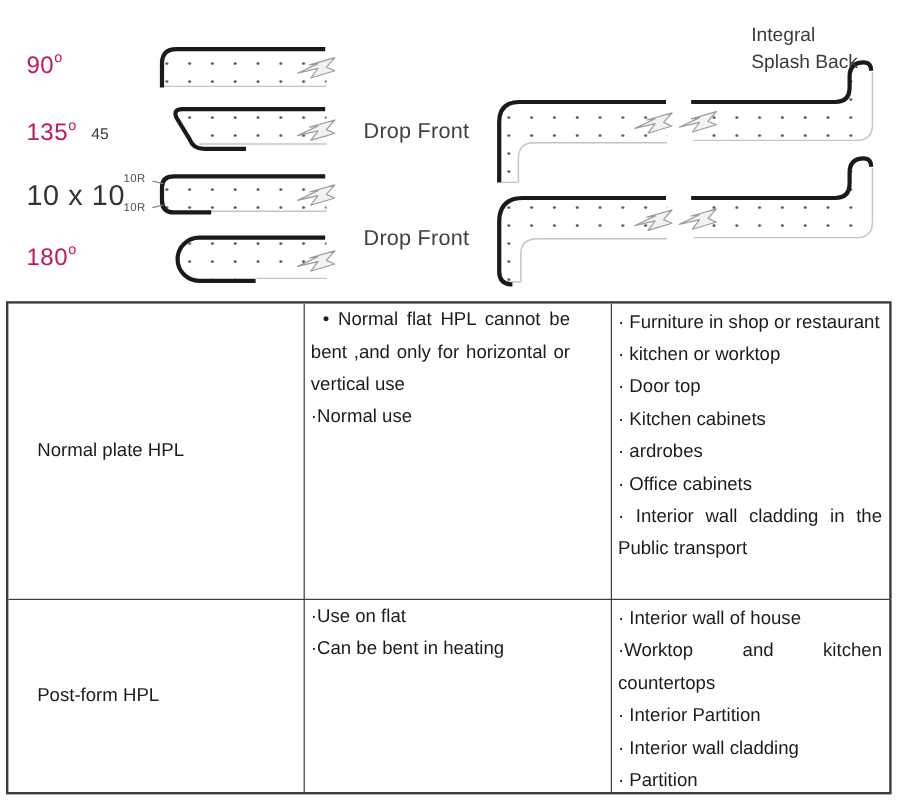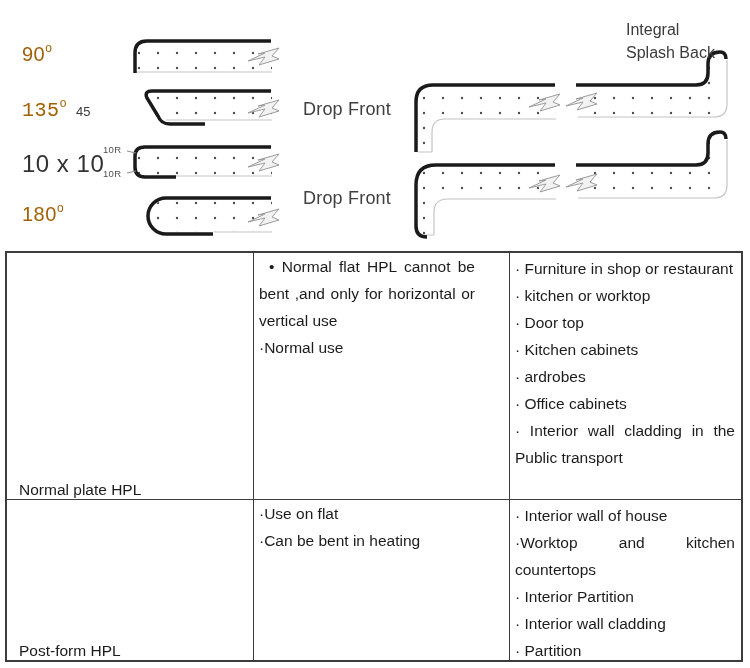--- a/index.html
+++ b/index.html
@@ -9,21 +9,21 @@
     width: 750px;
     height: 668px;
     background: #ffffff;
     font-family: "Liberation Sans", sans-serif;
     overflow: hidden;
   }
   
   .diagram-area { position: absolute; left: 0; top: 0; width: 750px; height: 250px; }
   .diagram-area svg { position: absolute; left: 0; top: 0; }
   .dlabel { position: absolute; color: #2e2e2e; white-space: nowrap; }
-  .lbl-angle { font-size: 20px; letter-spacing: 0.5px; color: #a16207; }
+  .lbl-angle { font-size: 20px; letter-spacing: 0.5px; color: #be185d; }
   .lbl-angle sup { font-size: 12px; position: relative; top: -1px; }
   .lbl-45 { font-size: 13px; color: #3a3a3a; }
   .lbl-10x10 { font-size: 24px; letter-spacing: 0.5px; color: #333; }
   .lbl-10r { font-size: 9.5px; color: #4f4f4f; letter-spacing: 0.3px; }
   .lbl-drop { font-size: 18px; color: #404040; letter-spacing: 0.2px; text-align: right; }
   .lbl-splash { font-size: 16px; color: #3b3b3b; width: 106px; line-height: 23px; white-space: normal; }
   
   .hpl-table {
     position: absolute; left: 5px; top: 251px;
     width: 738px; height: 411px;
@@ -31,21 +31,21 @@
     display: grid;
     grid-template-columns: 247px 256px 1fr;
     grid-template-rows: 247px 1fr;
     color: #1c1c1c;
     font-size: 15.5px;
     background: #fff;
   }
   .cell { border-right: 1.5px solid #3c3c3c; border-bottom: 1.5px solid #3c3c3c; overflow: hidden; }
   .cell.last-col { border-right: none; }
   .cell.last-row { border-bottom: none; }
-  .cell-name { display: flex; align-items: flex-end; padding-left: 12px; }
+  .cell-name { display: flex; align-items: center; padding-left: 24px; }
   .cell-features { display: flex; flex-direction: column; padding: 0 34px 0 5px; }
   .cell-features p { margin: 0; line-height: 27px; text-align: justify; }
   .cell-features p.indent-first { text-indent: 10px; }
   .cell-apps { padding: 2px 6px 0 5px; }
   .cell-apps p { margin: 0; line-height: 27px; text-align: justify; }
 </style>
 </head>
 <body>
 
 <div class="canvas">
@@ -115,21 +115,21 @@
       <g>
         <path d="M578,167 L698,167 Q708,167 708,157 L708,141 Q708,133 716,133 L719,133 Q727,133 727,141 L727,185 Q727,198 714,198 L578,198 Z" fill="url(#dots)" stroke="none"></path>
         <path d="M727,140 L727,185 Q727,198 714,198 L578,198" stroke="#c4c4c4" stroke-width="1.2" fill="none"></path>
         <path d="M576,165 L696,165 Q708,165 708,153 L708,144 Q708,132 720,132 Q726,132 726,139" stroke="#1a1a1a" stroke-width="3.5" fill="none"></path>
         <use href="#brk" transform="translate(581,182)"></use>
       </g>
     </svg>
 
     <div class="dlabel lbl-angle" style="left:22px; top:42px;"><span>90</span><sup>o</sup></div>
 
-    <div class="dlabel lbl-angle" style="left:22px; top:98px;font-family:Liberation Mono, monospace;"><span>135</span><sup>o</sup></div>
+    <div class="dlabel lbl-angle" style="left:22px; top:98px;"><span>135</span><sup>o</sup></div>
 
     <div class="dlabel lbl-45" style="left:76px; top:104px;">45</div>
 
     <div class="dlabel lbl-10x10" style="left:22px; top:150px;">10 x 10</div>
 
     <div class="dlabel lbl-10r" style="left:103px; top:144px;">10R</div>
     <div class="dlabel lbl-10r" style="left:103px; top:168px;">10R</div>
 
     <div class="dlabel lbl-angle" style="left:22px; top:202px;"><span>180</span><sup>o</sup></div>
 

